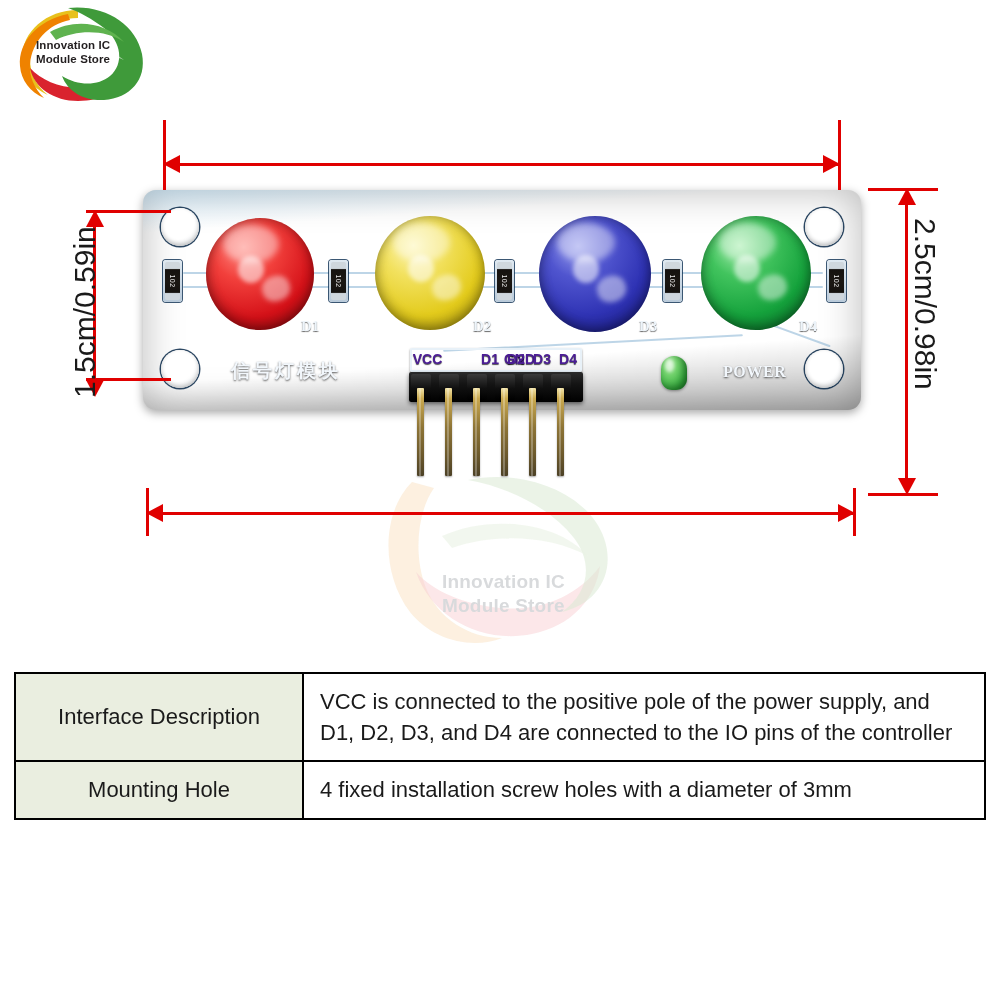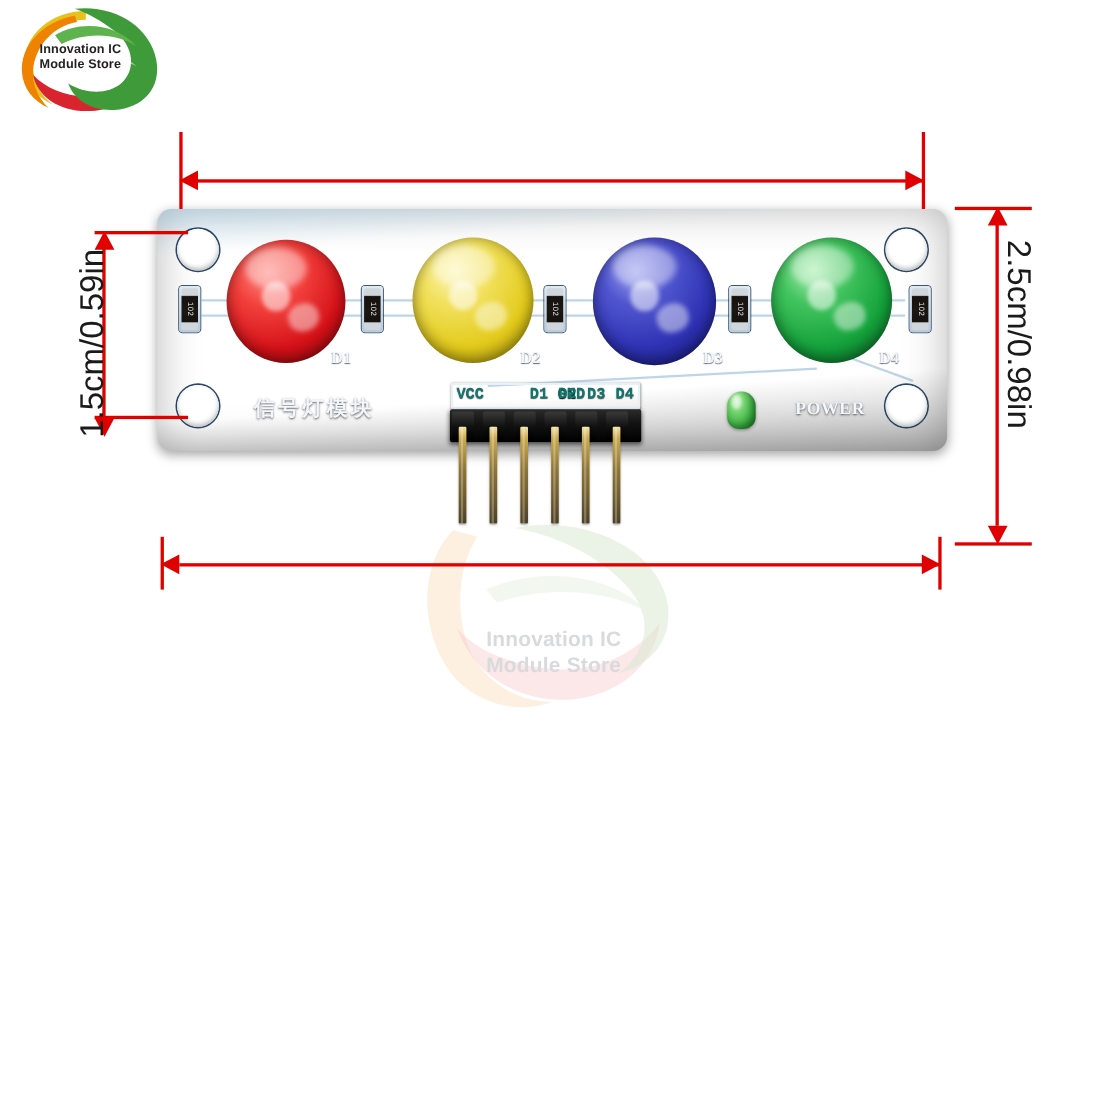--- a/index.html
+++ b/index.html
@@ -130,22 +130,22 @@
     content:''; position: absolute; left: 4px; top: 3px; width: 9px; height: 13px;
     border-radius: 50%; background: rgba(255,255,255,.55); filter: blur(1.5px);
   }
 
   
   .hdr-outline {
     position: absolute; border: 2px solid #e8f1f8; border-radius: 2px;
     box-shadow: 0 1px 2px rgba(0,0,0,.5);
   }
   .hdr-label {
-    position: absolute; color: #0f766e; font-size: 14px; font-weight: bold;
-    font-family: Liberation Mono, monospace; text-align: center;
+    position: absolute; color: #4c1d95; font-size: 14px; font-weight: bold;
+    font-family: Liberation Sans, sans-serif; text-align: center;
     text-shadow: 0 1px 1px rgba(0,0,0,.7);
   }
   .hdr-block {
     position: absolute; border-radius: 2px;
     background: linear-gradient(180deg, #2b2b2b 0%, #141414 40%, #000 100%);
     box-shadow: 0 2px 4px rgba(0,0,0,.55);
   }
   .hdr-shell {
     position: absolute; width: 20px; height: 26px; border-radius: 2px;
     background: linear-gradient(180deg, #3a3a3a 0%, #101010 55%, #000 100%);
@@ -359,16 +359,24 @@
     <div class="dimline dim-h" style="left:163px; top:412px; width:692px;"></div>
     <div class="arrow arr-l" style="left:146px; top:404px;"></div>
     <div class="arrow arr-r" style="left:838px; top:404px;"></div>
     <div class="tick" style="left:146px; top:388px; height:48px;"></div>
     <div class="tick" style="left:853px; top:388px; height:48px;"></div>
 
   </div>
 
   <table class="spec">
     <tbody>
+      <tr>
+        <td class="c-label">Interface Description</td>
+        <td class="c-value">VCC is connected to the positive pole of the power supply, and D1, D2, D3, and D4 are connected to the IO pins of the controller</td>
+      </tr>
+      <tr>
+        <td class="c-label">Mounting Hole</td>
+        <td class="c-value">4 fixed installation screw holes with a diameter of 3mm</td>
+      </tr>
     </tbody>
   </table>
 
 </div>
 
 </body></html>

